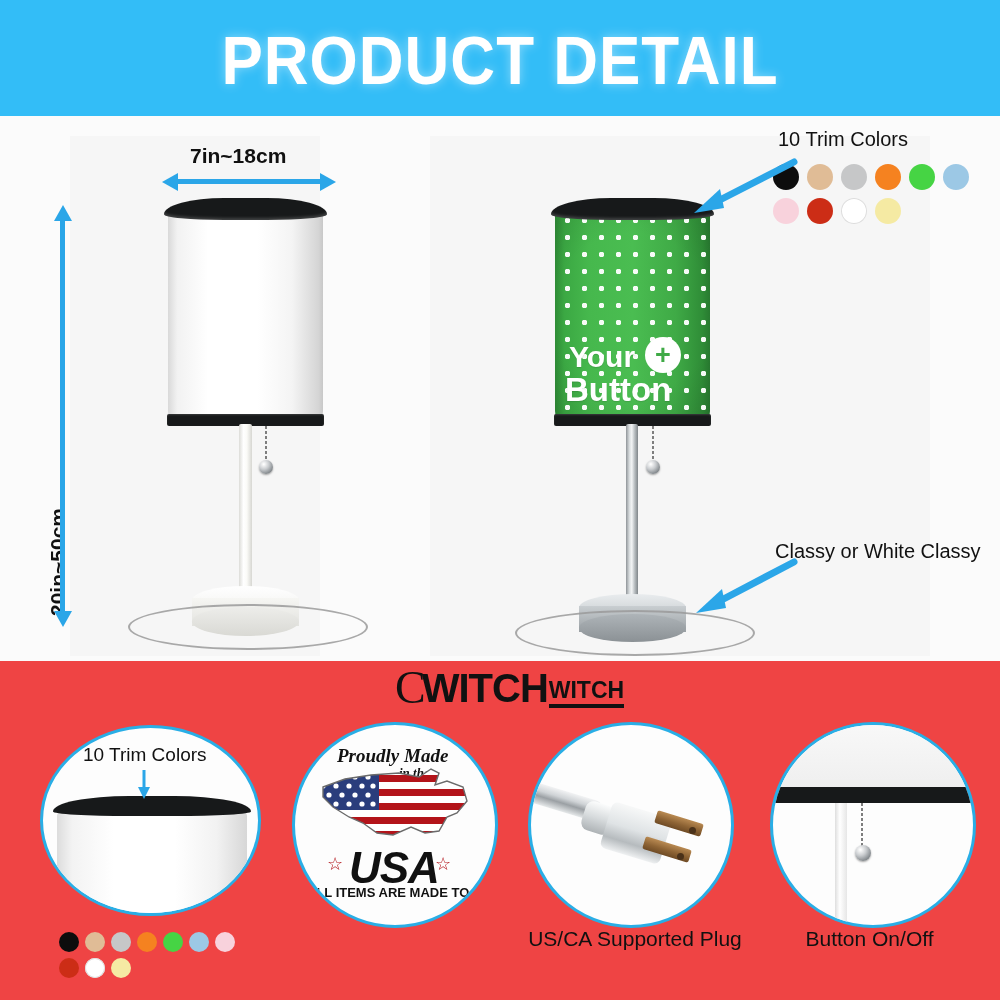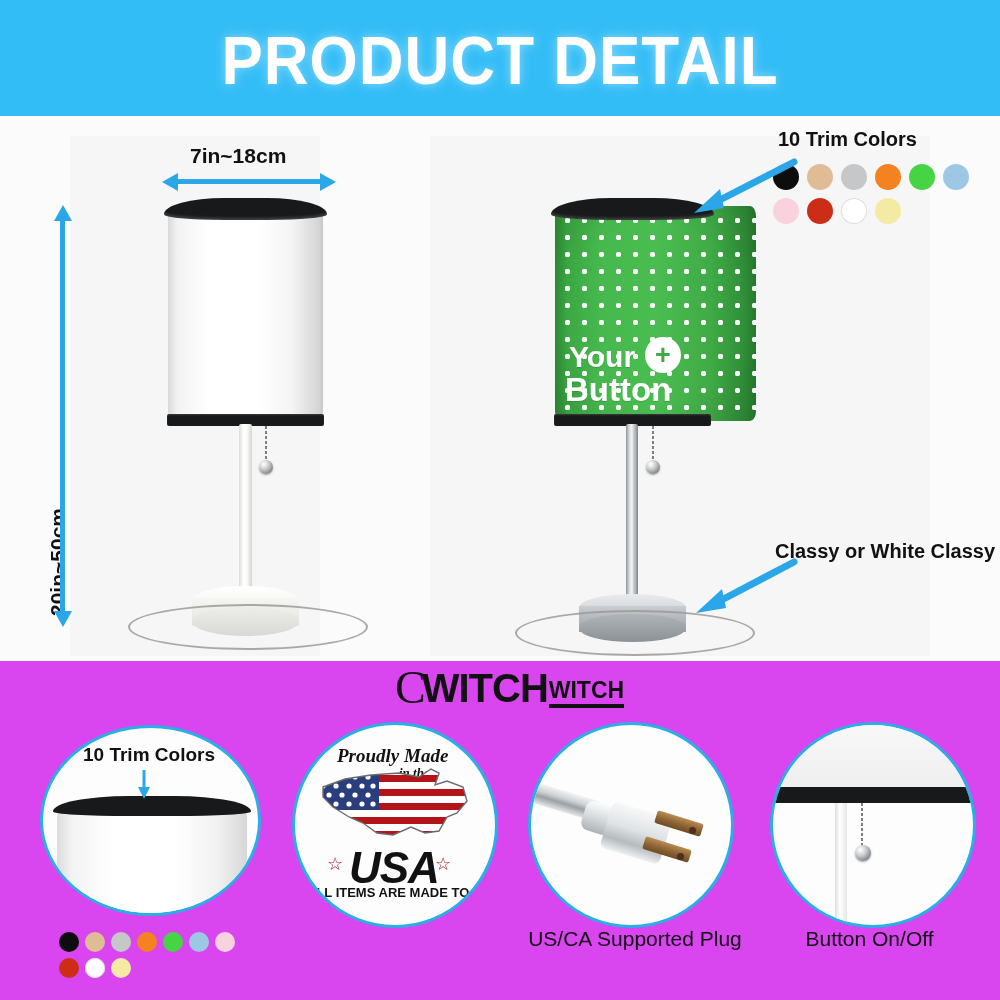--- a/index.html
+++ b/index.html
@@ -2,21 +2,21 @@
 <html><head>
 <meta charset="utf-8">
 <style>
   html,body{margin:0;padding:0;}
   body{
     width:1000px;height:1000px;overflow:hidden;
     background:#ffffff;
     font-family:"Liberation Sans", sans-serif;
     -webkit-font-smoothing:antialiased;
   }
-  #page{position:relative;width:1000px;height:1000px;background:#d946ef;}
+  #page{position:relative;width:1000px;height:1000px;background:#ef4444;}
 
   
   .header-band{
     position:absolute;left:0;top:0;width:1000px;height:116px;
     background:#33bdf7;
   }
   .header-title{
     position:absolute;left:0;top:26px;width:1000px;
     text-align:center;
     color:#ffffff;
@@ -106,21 +106,21 @@
   .arrow.left{border-top:9px solid transparent;border-bottom:9px solid transparent;border-right:16px solid #2ba6e8;}
   .arrow.right{border-top:9px solid transparent;border-bottom:9px solid transparent;border-left:16px solid #2ba6e8;}
   .arrow.up{border-left:9px solid transparent;border-right:9px solid transparent;border-bottom:16px solid #2ba6e8;}
   .arrow.down{border-left:9px solid transparent;border-right:9px solid transparent;border-top:16px solid #2ba6e8;}
 
   
   .callout-arrow{position:absolute;}
 
   
   .callout-title{
-    position:absolute;color:#111;font-size:20px;font-weight:700;white-space:nowrap;
+    position:absolute;color:#111;font-size:20px;font-weight:400;white-space:nowrap;
     font-family:"Liberation Sans", sans-serif;
   }
   .swatch-row{position:absolute;display:flex;flex-wrap:wrap;gap:8px;}
   .swatch{border-radius:50%;}
 
   
   .yd{position:absolute;color:#ffffff;font-weight:bold;
       font-family:"Liberation Sans", sans-serif;line-height:1.0;
       text-shadow:0 1px 1px rgba(0,0,0,.12);}
   .yd-plus{
@@ -208,21 +208,21 @@
         <div class="base-top" style="background:linear-gradient(180deg,#ffffff 0%,#f1f1ee 100%);"></div>
         <div class="base-skirt" style="background:linear-gradient(180deg,#f6f6f3 0%,#e3e3df 100%);"></div>
         <div class="base-bottom" style="background:linear-gradient(180deg,#ededea 0%,#d9d9d4 100%);"></div>
       </div>
 
       <div class="wire" style="left:128px;top:488px;width:236px;height:42px;"></div>
     </div>
 
     <div class="lamp" style="left:430px;top:0;width:440px;height:545px;">
 
-      <div class="shade" style="left:125px;top:90px;width:155px;height:215px;padding-left:46px;">
+      <div class="shade" style="left:125px;top:90px;width:155px;height:215px;">
         <div class="shade-body shade-green"></div>
         <div class="dots"></div>
 
         <div class="yd" style="left:14px;top:136px;font-size:30px;">Your</div>
         <div class="yd-plus" style="left:90px;top:131px;width:36px;height:36px;font-size:27px;">
           <span>+</span>
         </div>
         <div class="yd" style="left:10px;top:167px;font-size:33px;">Button</div>
       </div>
 

